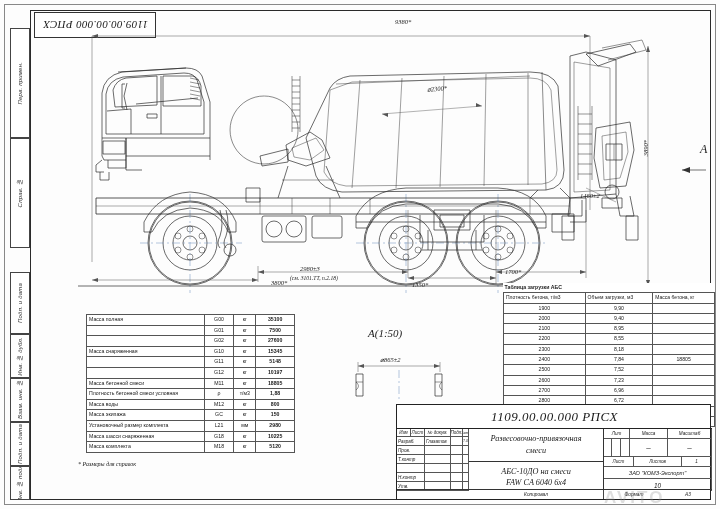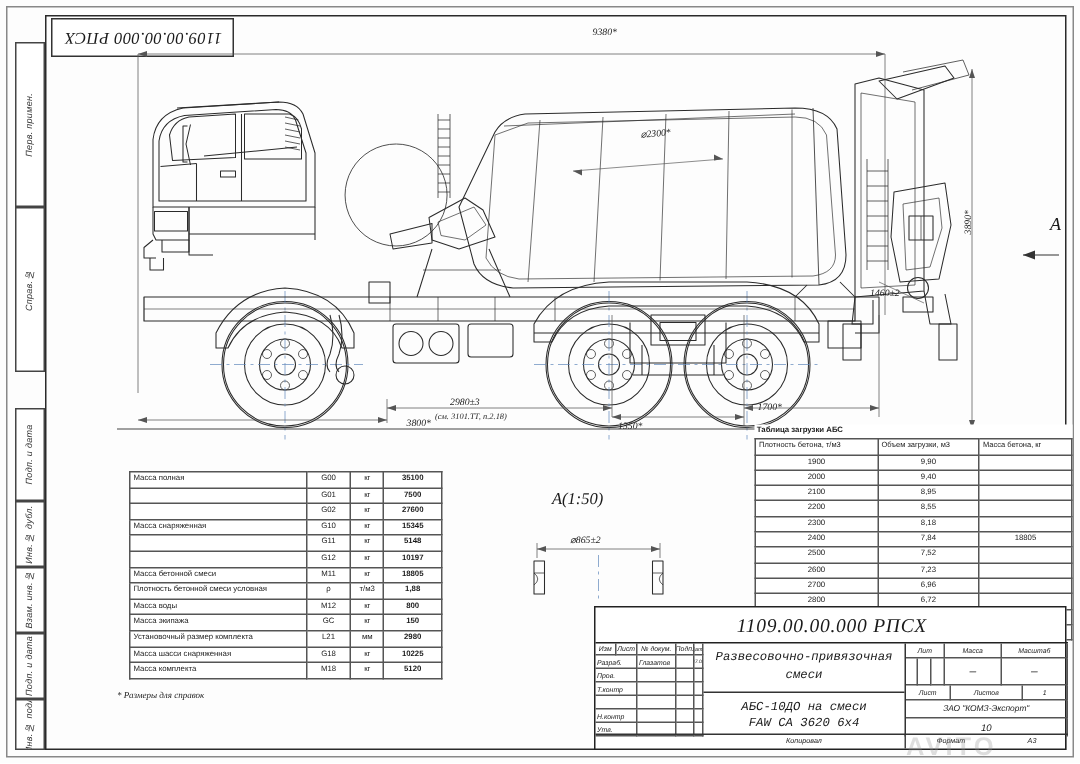--- a/index.html
+++ b/index.html
@@ -130,21 +130,21 @@
     white-space: nowrap;
     overflow: hidden;
   }
   .tb-cell.ctr { justify-content: center; padding-left: 0; }
   #tb-title-main {
     position: absolute; left: 72px; top: 24px;
     width: 135px; height: 62px;
     border-right: 1px solid #333;
     display: flex; flex-direction: column;
     align-items: center; justify-content: center;
-    font-family: Liberation Mono, monospace;
+    font-family: Liberation Serif, serif;
     font-style: italic;
   }
   #tb-title-main .t1 { font-size: 8.2px; text-align: center; line-height: 12px; }
   #tb-title-main .hr { width: 100%; border-top: 1px solid #333; margin: 4px 0; }
   #tb-title-main .t2 { font-size: 8.2px; text-align: center; line-height: 11px; }
   #tb-right { position: absolute; left: 207px; top: 24px; width: 108px; height: 62px; }
   #tb-bottom-strip {
     position: absolute; left: 0; bottom: 0; width: 315px; height: 10px;
     border-top: .8px solid #333;
     display: flex;
@@ -702,21 +702,21 @@
     <div class="tb-cell" style="left:0;   top:77px; width:28px; height:9px;">Утв.</div>
     <div class="tb-cell" style="left:28px;top:77px; width:26px; height:9px;"></div>
     <div class="tb-cell" style="left:54px;top:77px; width:12px; height:9px;"></div>
     <div class="tb-cell" style="left:66px;top:77px; width:6px;  height:9px;"></div>
 
     <div id="tb-title-main">
       <div class="t1">Развесовочно-привязочная</div>
       <div class="t1">смеси</div>
       <div class="hr"></div>
       <div class="t2">АБС-10ДО на смеси</div>
-      <div class="t2">FAW CA 3620 6x4</div>
+      <div class="t2">FAW CA 6040 6x4</div>
     </div>
 
     <div id="tb-right">
       <div class="tb-cell ctr" style="left:0;  top:0;  width:26px; height:10px;">Лит</div>
       <div class="tb-cell ctr" style="left:26px;top:0; width:38px; height:10px;">Масса</div>
       <div class="tb-cell ctr" style="left:64px;top:0; width:44px; height:10px;">Масштаб</div>
 
       <div class="tb-cell ctr" style="left:0;  top:10px; width:8px;  height:18px;"></div>
       <div class="tb-cell ctr" style="left:8px; top:10px; width:9px; height:18px;"></div>
       <div class="tb-cell ctr" style="left:17px;top:10px; width:9px; height:18px;"></div>

